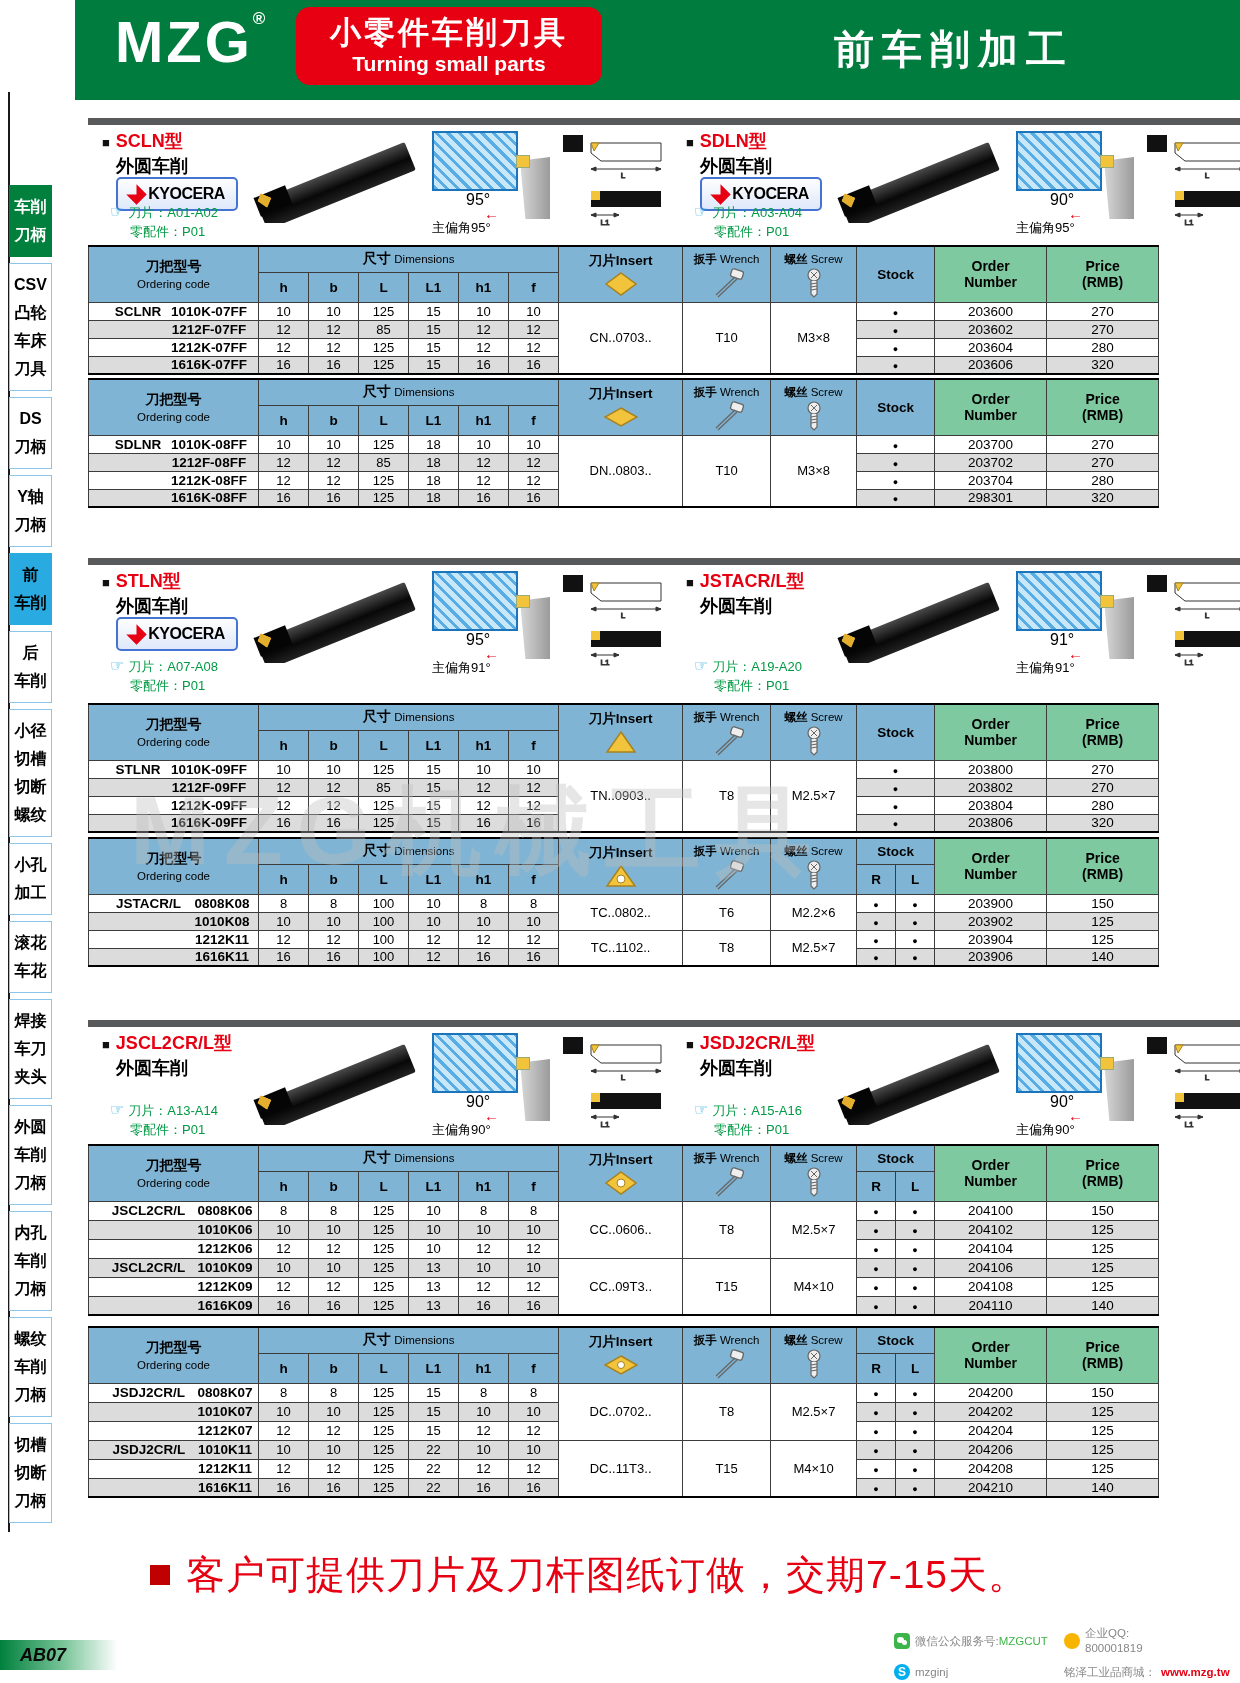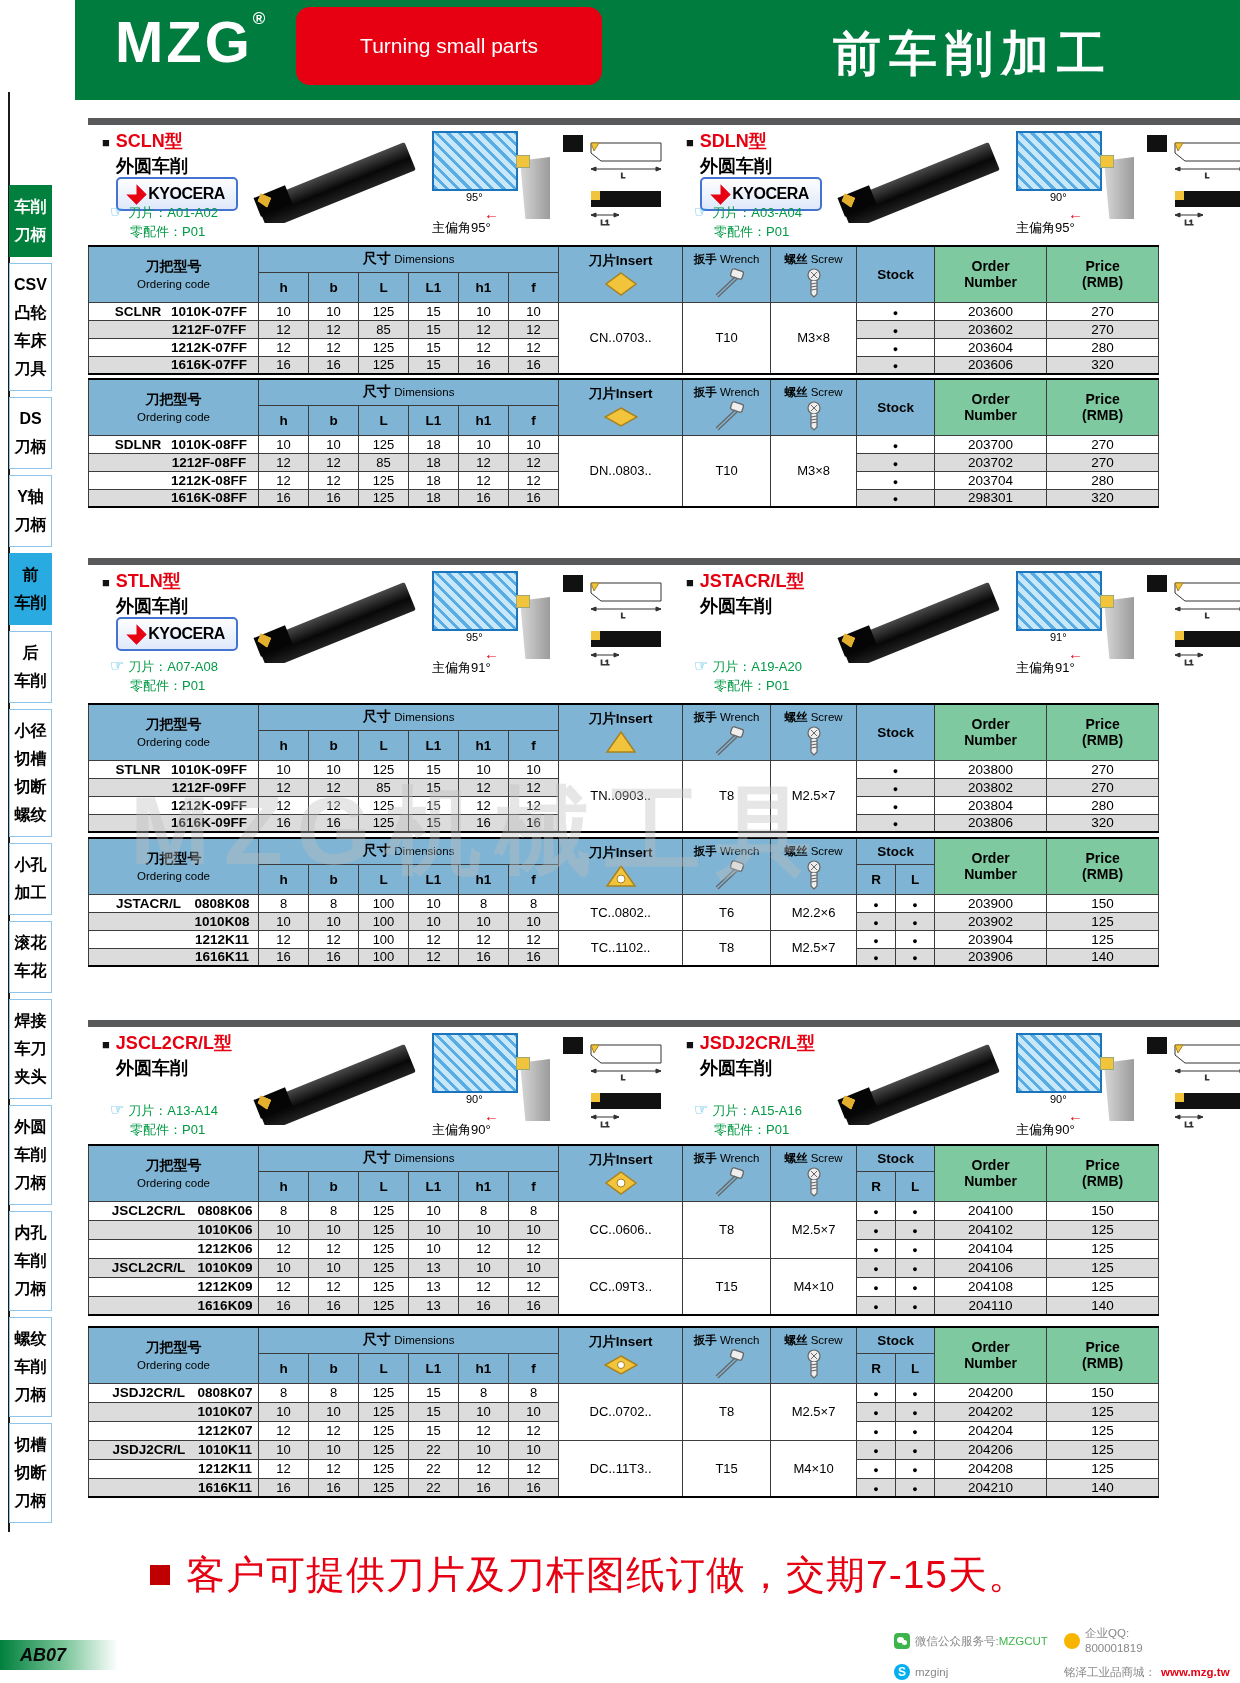--- a/index.html
+++ b/index.html
@@ -7,22 +7,22 @@
     width:1240px;height:1683px;position:relative;background:#fff;
     font-family:"Liberation Sans", sans-serif;color:#000;overflow:hidden;
   }
   
   .topbar{position:absolute;left:75px;top:0;width:1165px;height:100px;background:#007C3F;}
   .brand{position:absolute;left:40px;top:8px;color:#fff;font-size:58px;font-weight:bold;letter-spacing:3px;}
   .brand sup{font-size:17px;vertical-align:38px;font-weight:bold;}
   .banner{position:absolute;left:221px;top:7px;width:306px;height:78px;background:#E60012;border-radius:14px;
           display:flex;flex-direction:column;align-items:center;justify-content:center;color:#fff;}
   .banner .l1{font-size:31px;font-weight:bold;letter-spacing:3px;line-height:36px;}
-  .banner .l2{font-size:21px;font-weight:normal;line-height:26px;}
-  .page-title{position:absolute;left:668px;top:22px;width:460px;text-align:center;color:#fff;font-size:48px;font-weight:bold;letter-spacing:8px;}
+  .banner .l2{font-size:21px;font-weight:bold;line-height:26px;}
+  .page-title{position:absolute;left:649px;top:22px;width:460px;text-align:center;color:#fff;font-size:40px;font-weight:bold;letter-spacing:8px;}
   
   .side-line{position:absolute;left:8px;top:92px;width:2px;height:1440px;background:#1a1a1a;}
   .sidebar{position:absolute;left:9px;top:185px;width:43px;display:flex;flex-direction:column;gap:6px;}
   .side-item{background:#fff;border:1px solid #8CC5E8;text-align:center;font-size:16px;font-weight:bold;
              padding:7px 0;line-height:28px;cursor:pointer;}
   .side-item.green{background:#00803C;color:#fff;border-color:#00803C;}
   .side-item.blue{background:#29ABE2;color:#000;border-color:#29ABE2;}
   
   .divider{position:absolute;left:88px;width:1152px;height:7px;background:#58595B;}
   
@@ -43,21 +43,21 @@
               background:linear-gradient(#4a4a4a,#080808 55%,#222);transform:rotate(-22deg);}
   .photo .head{position:absolute;left:6px;top:60px;width:34px;height:20px;background:#050505;transform:rotate(-22deg);}
   .photo .tip{position:absolute;left:8px;top:64px;width:12px;height:11px;background:#E3AF2D;transform:rotate(23deg);
               clip-path:polygon(0 0,100% 0,100% 100%,0 78%);}
   .diagram{position:absolute;left:332px;top:0;width:128px;height:100%;}
   .hatch{position:absolute;left:0;top:4px;width:82px;height:56px;border:2px solid #1C75BC;
          background:repeating-linear-gradient(45deg,#57ADE4 0 3px,#C8E7F8 3px 8px);}
   .gray-tool{position:absolute;left:88px;top:30px;width:30px;height:62px;background:linear-gradient(90deg,#d8d8d8,#9b9b9b);
              clip-path:polygon(0 6%,100% 0,100% 100%,18% 100%);}
   .gt-insert{position:absolute;left:84px;top:28px;width:12px;height:11px;background:#F2C43C;border:1px solid #9a7;}
-  .diag-angle{position:absolute;left:34px;top:64px;font-size:11px;color:#000;}
+  .diag-angle{position:absolute;left:34px;top:64px;font-size:16px;color:#000;}
   .red-arrow{position:absolute;left:52px;top:78px;color:#E60012;font-size:15px;font-weight:bold;}
   .angle-label{position:absolute;left:0px;top:92px;font-size:13px;color:#000;white-space:nowrap;}
   .drawing{position:absolute;right:2px;top:2px;width:105px;height:104px;}
   
   .tablewrap{position:absolute;left:88px;}
   table.cat{border-collapse:collapse;table-layout:fixed;width:1070px;font-size:13px;border-top:2px solid #000;border-bottom:2px solid #000;}
   table.cat td{border:1px solid #3c3c3c;padding:0;text-align:center;overflow:hidden;white-space:nowrap;}
   td.hb{background:#7FB4D4;}
   td.hg{background:#7FC9A1;}
   .hcn{font-size:14px;font-weight:bold;}
@@ -92,20 +92,21 @@
   .val-green{color:#3DB54A;}
   .val-red{color:#E60012;font-weight:bold;}
   .qqblock{line-height:15px;}
 </style>
 </head>
 <body>
 
 <div class="topbar">
   <div class="brand"><span>MZG</span><sup>®</sup></div>
   <div class="banner">
+    <div class="l1">小零件车削刀具</div>
     <div class="l2">Turning small parts</div>
   </div>
   <div class="page-title">前车削加工</div>
 </div>
 
 <div class="side-line"></div>
 <div class="sidebar" id="sidebar">
     <div class="side-item green"><span>车削</span><br><span>刀柄</span></div>
     <div class="side-item"><span>CSV</span><br><span>凸轮</span><br><span>车床</span><br><span>刀具</span></div>
     <div class="side-item"><span>DS</span><br><span>刀柄</span></div>

